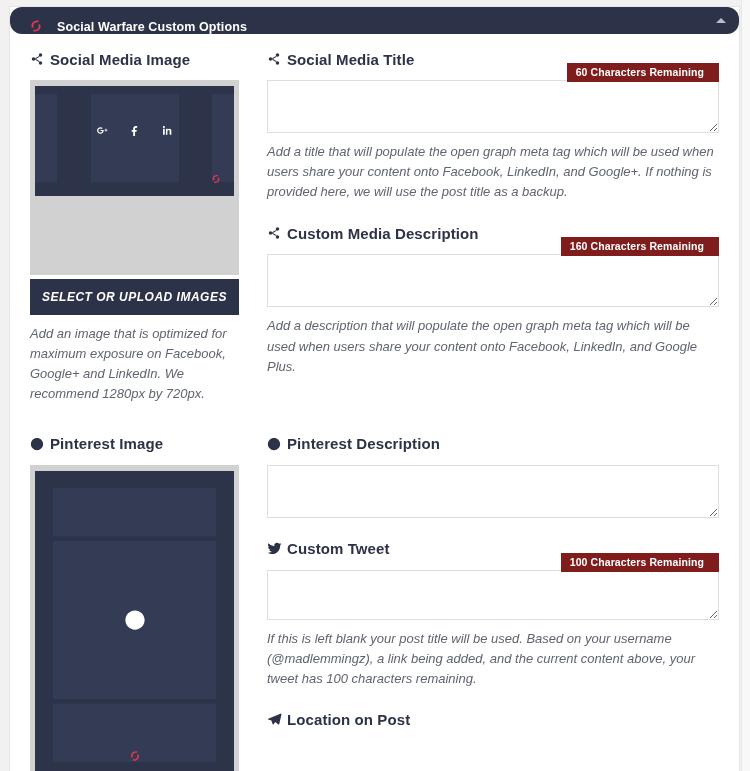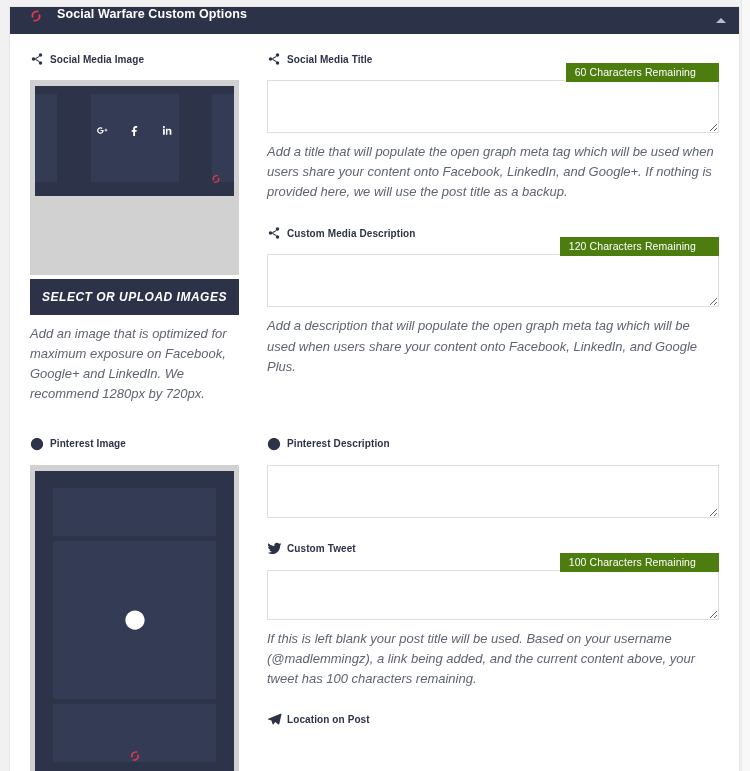--- a/index.html
+++ b/index.html
@@ -27,23 +27,24 @@
     height: 770px;
     background: #ffffff;
     border: 1px solid #e5e5e5;
   }
 
   
   .mb-header {
     height: 27px;
     background: #2c3248;
     display: flex;
-    align-items: flex-start;
+    align-items: flex-end;
     padding: 0 10px 0 17px;
     position: relative;
+    border-radius: 12px;
   }
   .mb-logo {
     width: 17px; height: 17px;
     flex: 0 0 auto;
     margin-right: 13px;
     display: flex; align-items: center; justify-content: center;
   }
   .mb-title {
     color: #ffffff;
     font-size: 12.5px;
@@ -86,21 +87,21 @@
     margin: 0 0 12px 0;
     height: 18px;
   }
   .fh-icon {
     width: 20px;
     flex: 0 0 20px;
     color: #2c3248;
     display: flex; align-items: center; justify-content: flex-start;
   }
   .fh-text {
-    font-size: 10px;
+    font-size: 15px;
     font-weight: bold;
     color: #2c3248;
     letter-spacing: .1px;
   }
 
   
   .img-frame {
     background: #d1d1d1;
     border: 0;
     width: 209px;
@@ -205,25 +206,25 @@
   }
   .ta-1 { height: 53px; }
   .ta-2 { height: 53px; }
   .ta-3 { height: 53px; }
   .ta-4 { height: 50px; }
 
   .counter {
     position: absolute;
     right: 0;
     top: -17px;
-    background: #4d7c0f;
+    background: #7f1d1d;
     color: #ffffff;
     font-size: 10.5px;
-    font-weight: normal;
-    padding: 3px 23px 4px 9px;
+    font-weight: bold;
+    padding: 3px 15px 4px 9px;
     white-space: nowrap;
     letter-spacing: .1px;
   }
 
   
   .block { margin-bottom: 22px; }
   .block-tight { margin-bottom: 18px; }
   .section-gap { height: 30px; }
 
   
@@ -341,21 +342,21 @@
                   <circle cx="18" cy="5" r="3"></circle>
                     <circle cx="6" cy="12" r="3"></circle>
                     <circle cx="18" cy="19" r="3"></circle>
                   <path d="M8.6 10.7l7-4 .9 1.6-7 4zM8.6 13.3l7 4 .9-1.6-7-4z"></path>
                 </svg>
               </span>
               <span class="fh-text">Custom Media Description</span>
             </div>
 
             <div class="ta-wrap">
-              <span class="counter">120 Characters Remaining</span>
+              <span class="counter">160 Characters Remaining</span>
               <textarea class="ta ta-2" placeholder="" style=""></textarea>
             </div>
             <p class="help">Add a description that will populate the open graph meta tag which will be used when users share your content onto Facebook, LinkedIn, and Google Plus.</p>
           </div>
         </div>
       </div>
 
       <div class="section-gap"></div>
 
       <div class="row">

